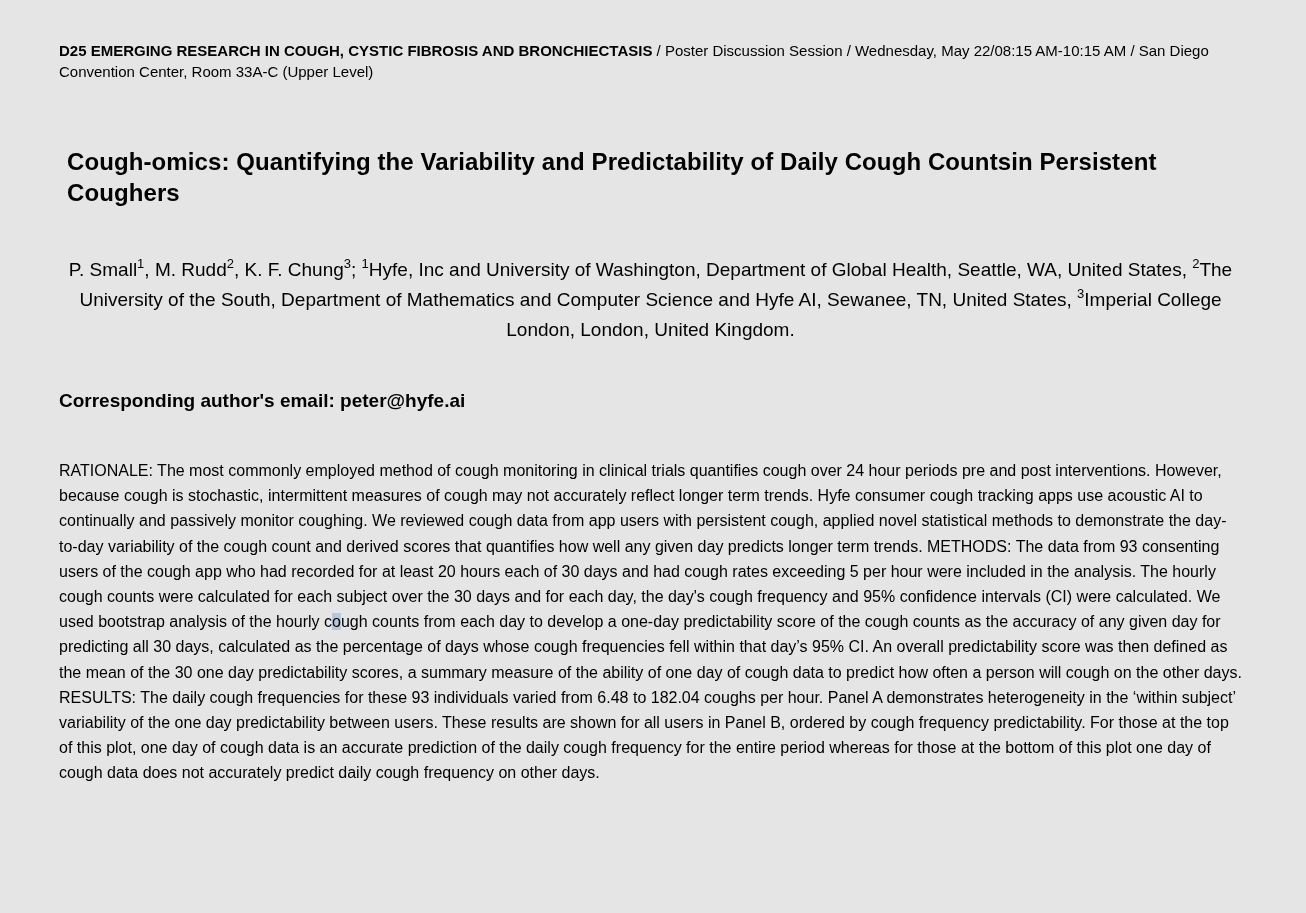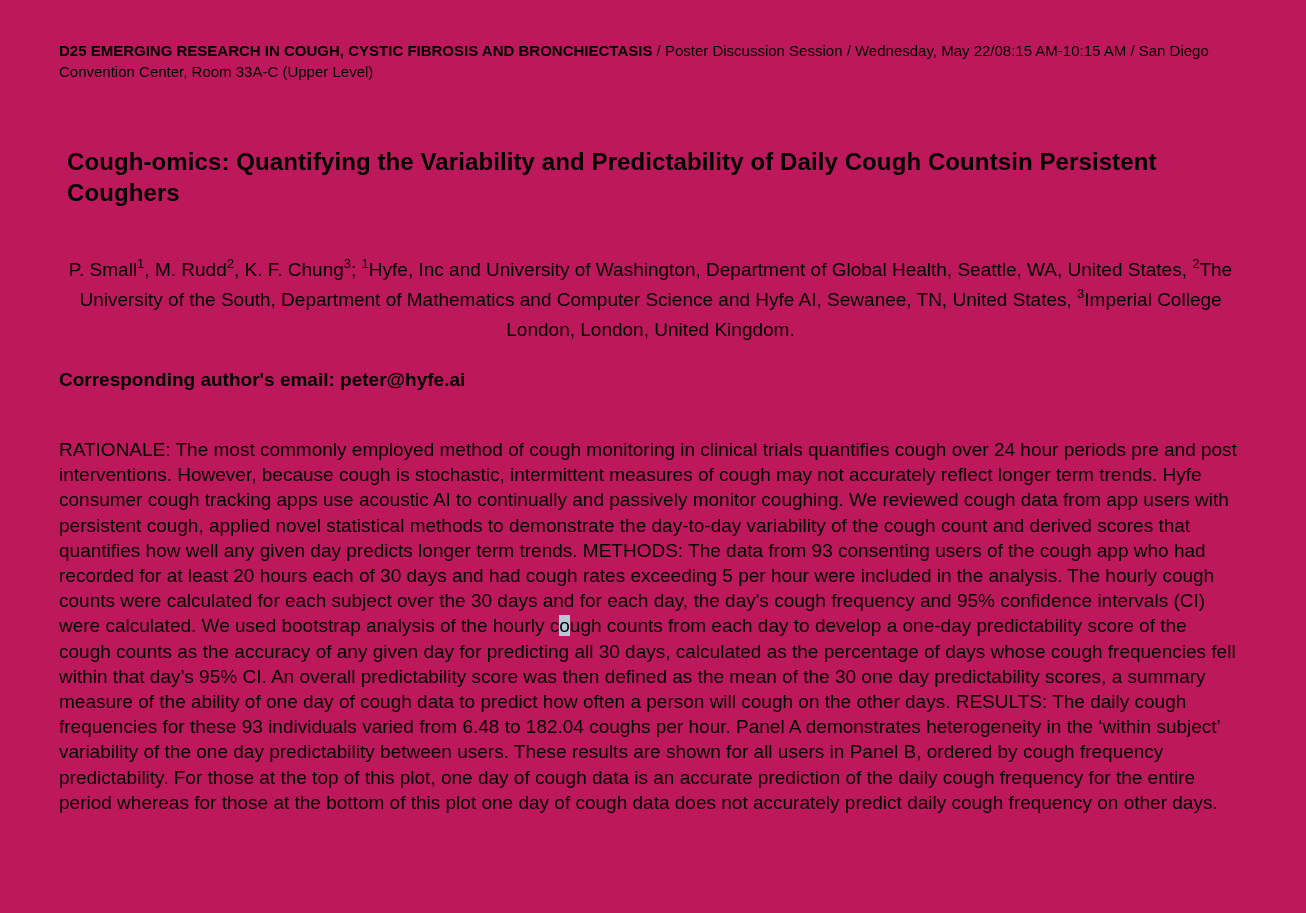--- a/index.html
+++ b/index.html
@@ -6,21 +6,21 @@
     margin: 0;
     padding: 0;
     background: #ffffff;
   }
   .page {
     position: relative;
     width: 1306px;
     height: 913px;
     box-sizing: border-box;
     padding: 40px 64px 0 59px;
-    background: #be185d;
+    background: #e5e5e5;
     color: #000000;
     font-family: "Liberation Sans", "DejaVu Sans", sans-serif;
     overflow: hidden;
   }
   .session-header {
     margin: 0;
     font-size: 15px;
     line-height: 21px;
     font-weight: normal;
   }
@@ -42,28 +42,28 @@
     text-align: center;
   }
   .authors sup {
     font-size: 13px;
     line-height: 0;
     vertical-align: baseline;
     position: relative;
     top: -8px;
   }
   .corresponding {
-    margin: 22px 0 0 0;
+    margin: 43px 0 0 0;
     font-size: 19px;
     line-height: 26px;
     font-weight: bold;
   }
   .abstract {
     margin: 44px 0 0 0;
-    font-size: 19px;
+    font-size: 16px;
     line-height: 25.2px;
     font-weight: normal;
   }
   .char-highlight {
     background-color: #b7c9d8;
   }
 </style>
 </head>
 <body>
 

